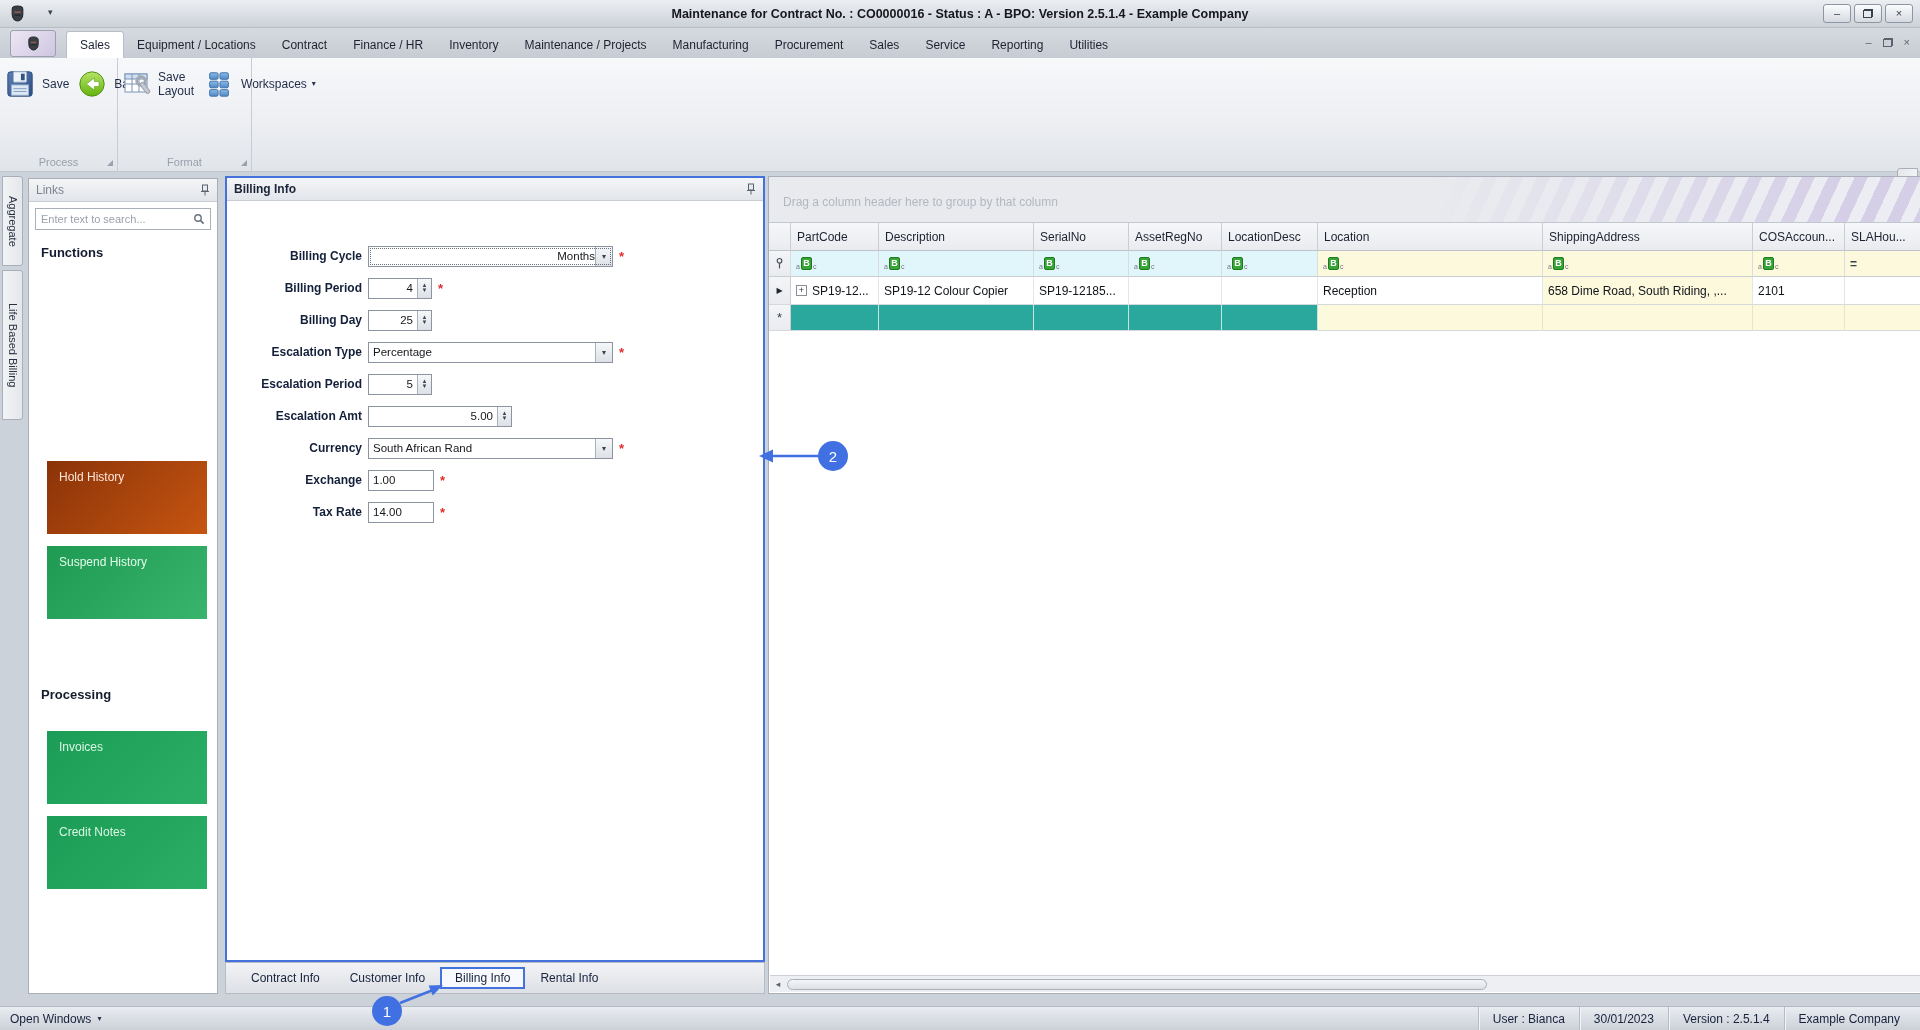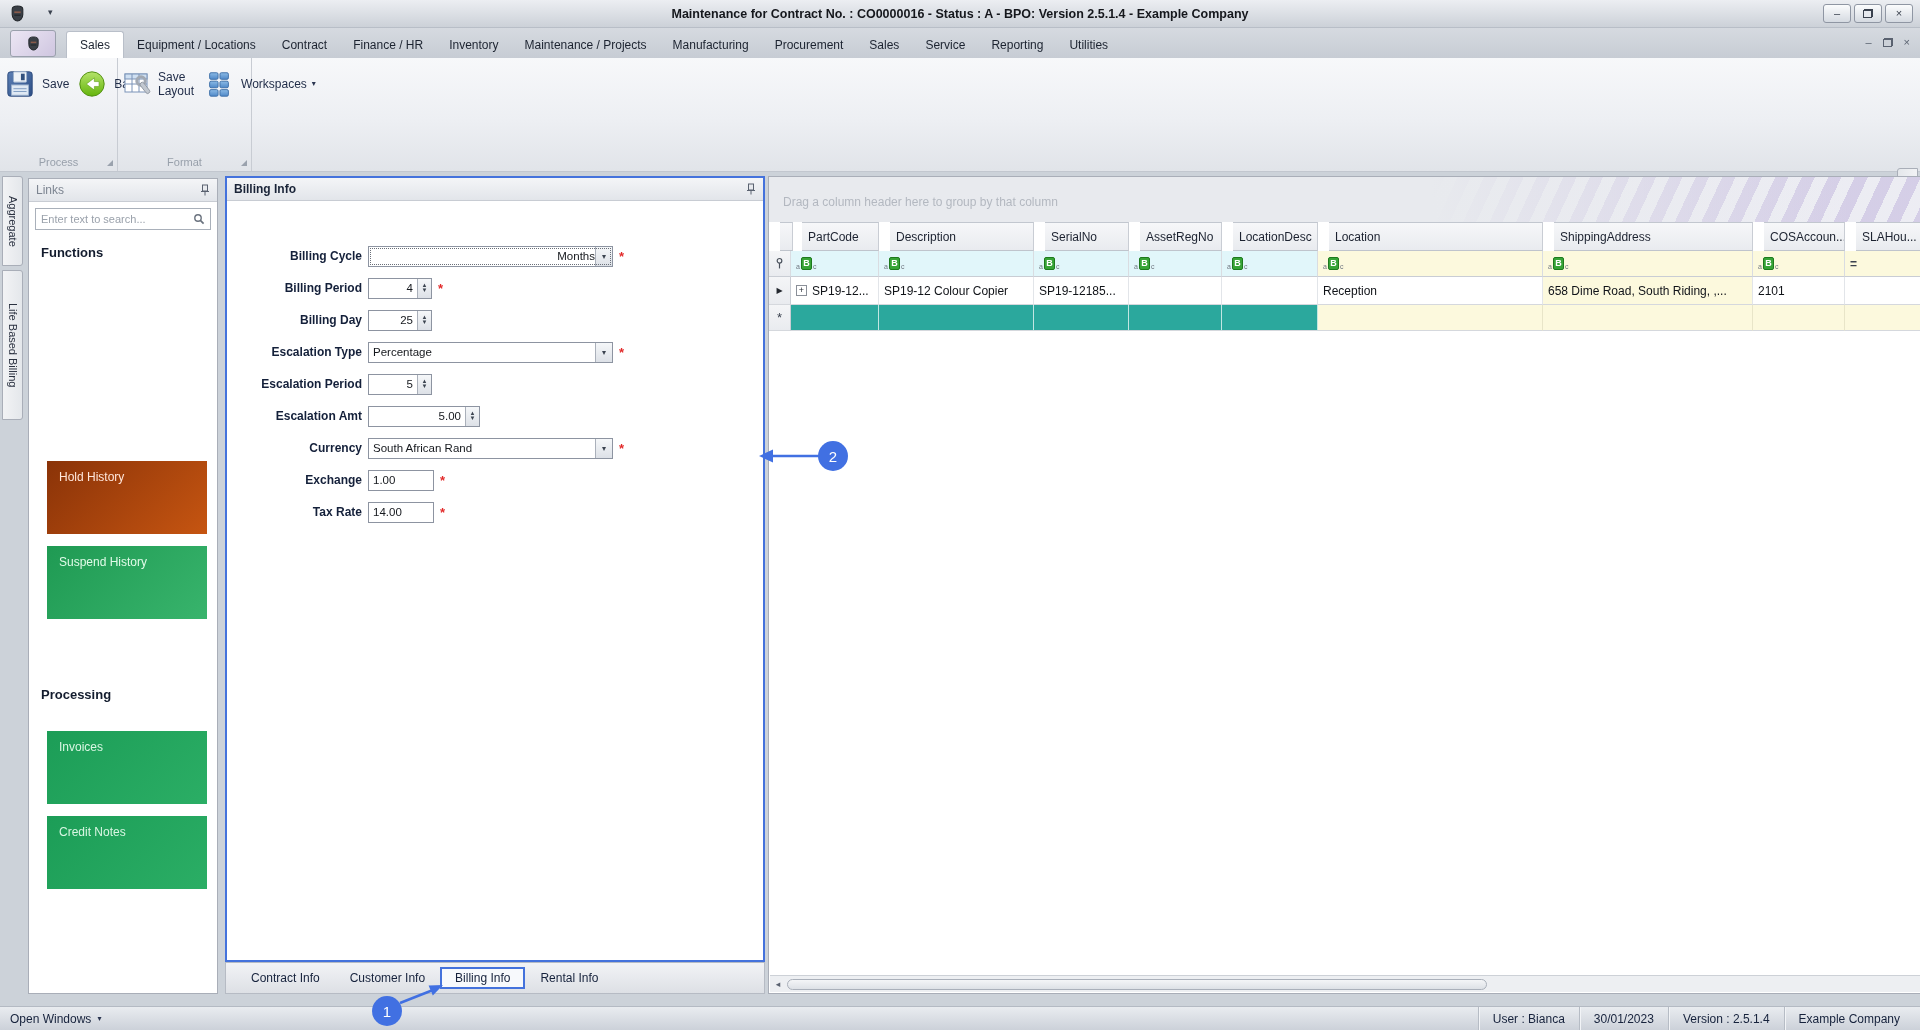--- a/index.html
+++ b/index.html
@@ -81,21 +81,21 @@
   .billing-title { font-size:12px; font-weight:bold; color:#1a2438; }
   .form { padding-top:44px; }
   .frow { display:flex; align-items:center; height:22px; margin-bottom:10px; }
   .flabel { width:141px; text-align:right; font-weight:bold; font-size:12px; color:#14203a; padding-right:6px; white-space:nowrap; }
   .dd { width:245px; height:21px; border:1px solid #8d94a1; background:#fff; display:flex; align-items:center; }
   .dd.focused { outline:1px dotted #6a6f78; outline-offset:-3px;text-align:right; }
   .dd-value { flex:1; font-size:11.5px; color:#15181d; padding-left:4px; overflow:hidden; white-space:nowrap; }
   .dd-btn { width:17px; height:100%; border-left:1px solid #aab0ba; background:linear-gradient(#f5f7f9,#dde1e7);
     display:flex; align-items:center; justify-content:center; font-size:8px; color:#3c4450; }
   .spin { width:64px; height:21px; border:1px solid #8d94a1; background:#fff; display:flex; align-items:center; }
-  .spin.wide { width:112px; }
+  .spin.wide { width:144px; }
   .spin-value { flex:1; text-align:right; padding-right:4px; font-size:11.5px; color:#15181d; }
   .spin-btns { width:14px; height:100%; border-left:1px solid #aab0ba; background:linear-gradient(#f5f7f9,#dde1e7);
     display:flex; flex-direction:column; align-items:center; justify-content:center; }
   .spin-btns span { font-size:6px; line-height:5px; color:#3c4450; }
   .tbox { width:66px; height:21px; border:1px solid #8d94a1; background:#fff; display:flex; align-items:center;
     padding-left:4px; font-size:11.5px; color:#15181d; }
   .req { color:#e22a2a; font-weight:bold; font-size:13px; margin-left:6px; }
 
   
   .bottom-tabs { position:absolute; left:225px; top:962px; width:540px; height:32px;
@@ -107,21 +107,21 @@
   .grid-panel { position:absolute; left:768px; top:176px; width:1224px; height:818px; background:#fff;
     border:1px solid #a9aeb8; overflow:hidden; }
   .group-bar { position:relative; height:45px; background:#e8eaee; }
   .stripes { position:absolute; right:0; top:0; width:560px; height:100%;
     background-image:linear-gradient(to right,#e8eaee 0%,rgba(232,234,238,0) 75%),
       repeating-linear-gradient(115deg, rgba(186,168,221,0.42) 0 12px, rgba(242,240,250,0.42) 12px 24px); }
   .group-hint { position:absolute; left:14px; bottom:13px; font-size:12px; color:#b3b8c0; }
   .grow { display:grid; grid-template-columns:22px 88px 155px 95px 93px 96px 225px 210px 92px 1fr; }
   .hcell { height:29px; background:linear-gradient(#f6f7f9,#e9ebef); border-top:1px solid #c2c7cf;
     border-right:1px solid #c9cdd4; border-bottom:1px solid #bfc4cc; display:flex; align-items:center;
-    padding:0 6px; font-size:12px; color:#1c2230; white-space:nowrap; overflow:hidden;margin-left:11px; }
+    padding:0 6px; font-size:12px; color:#1c2230; white-space:nowrap; overflow:hidden; }
   .fcell { height:26px; border-right:1px solid #d9dce1; border-bottom:1px solid #c9cdd4; display:flex; align-items:center; padding:0 5px; }
   .fcell.ind { background:linear-gradient(#f4f5f7,#e9ebef); justify-content:center; }
   .fcell.cyan { background:#e1f6fa; }
   .fcell.yellow { background:#fcf9dd; }
   .dcell { height:28px; background:#fff; border-right:1px solid #e2e5e9; border-bottom:1px solid #d5d8dd;
     display:flex; align-items:center; padding:0 5px; font-size:12px; color:#101318; white-space:nowrap; overflow:hidden; }
   .dcell.ind { background:linear-gradient(#f4f5f7,#e9ebef); justify-content:center; font-size:8px; color:#23272e;
     border-right:1px solid #c9cdd4; }
   .dcell.yellow { background:#fcf9dd; }
   .ncell { height:26px; border-bottom:1px solid #d5d8dd; }

